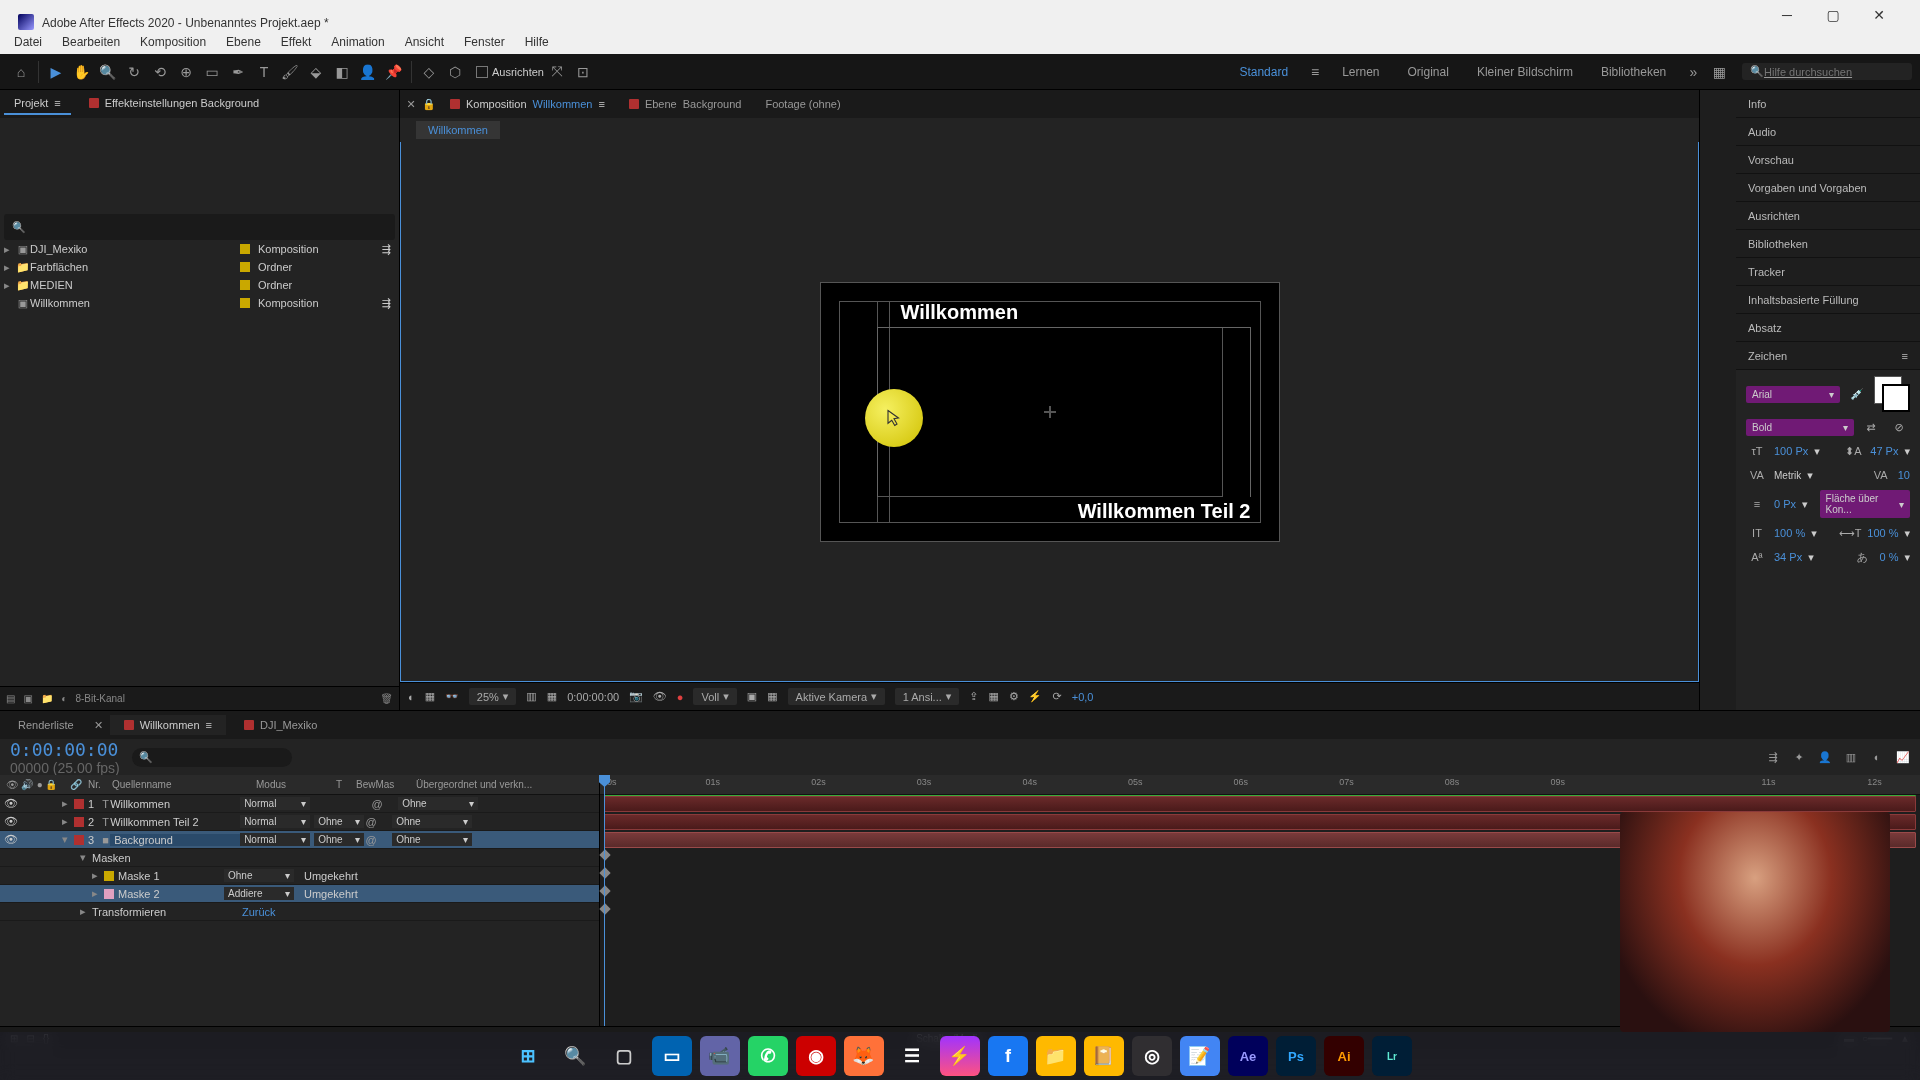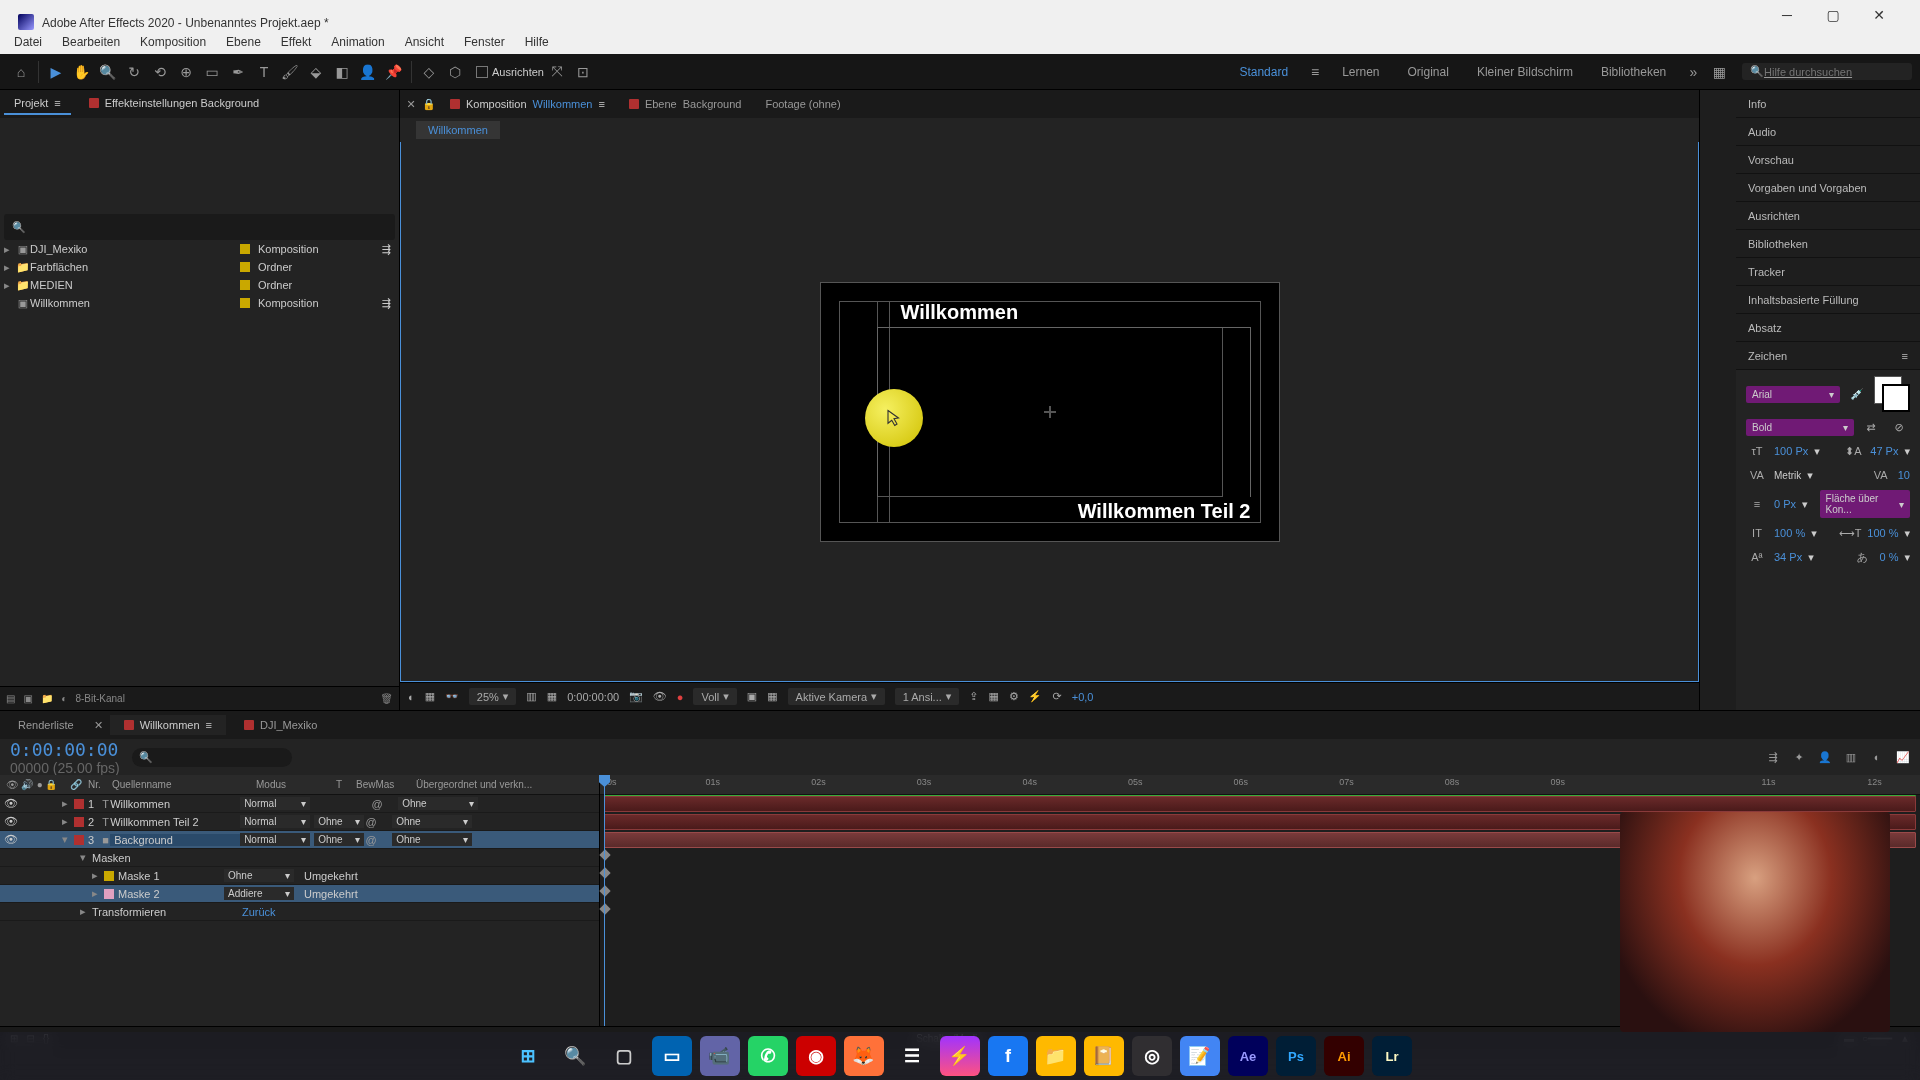--- a/index.html
+++ b/index.html
@@ -613,14 +613,14 @@
   <div class="tb" style="color:#fff">☰</div>
   <div class="tb" style="background:linear-gradient(#a033ff,#ff5280);color:#fff">⚡</div>
   <div class="tb" style="background:#1877f2;color:#fff">f</div>
   <div class="tb" style="background:#ffb900">📁</div>
   <div class="tb" style="background:#ffb900">📔</div>
   <div class="tb" style="background:#302e31;color:#fff">◎</div>
   <div class="tb" style="background:#4285f4;color:#fff">📝</div>
   <div class="tb" style="background:#00005b;color:#9999ff;font-size:13px">Ae</div>
   <div class="tb" style="background:#001e36;color:#31a8ff;font-size:13px">Ps</div>
   <div class="tb" style="background:#330000;color:#ff9a00;font-size:13px">Ai</div>
-  <div class="tb" style="background:#001e36;color:#fef9c3;font-size:13px">Lr</div>
+  <div class="tb" style="background:#001e36;color:#5eead4;font-size:10px">Lr</div>
 </div>
 
 </body></html>

